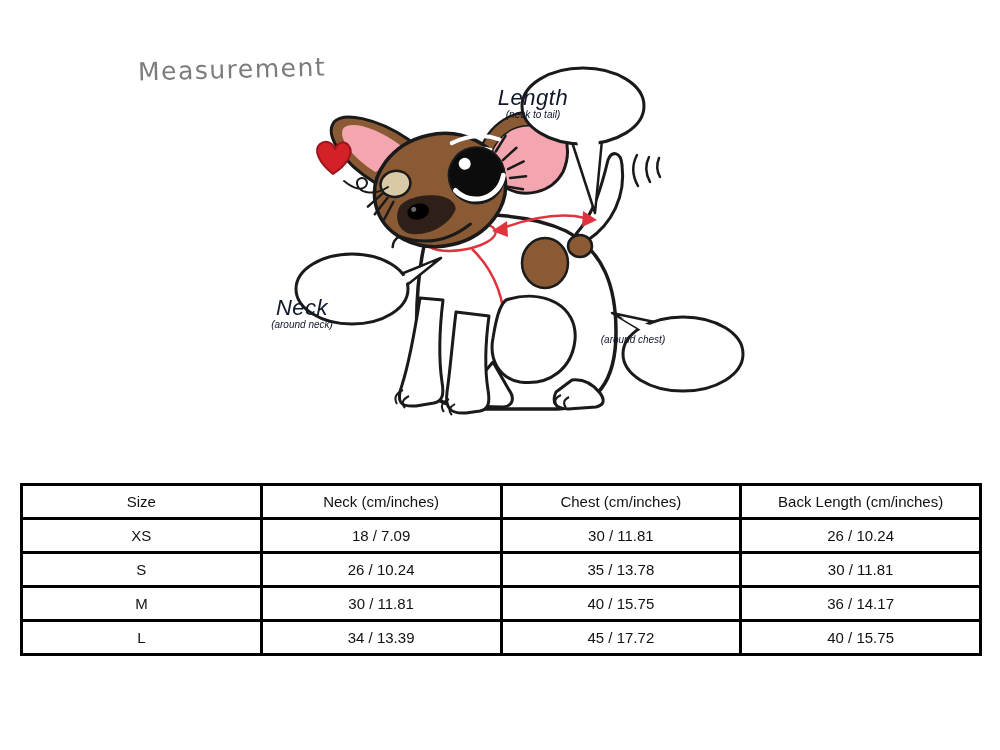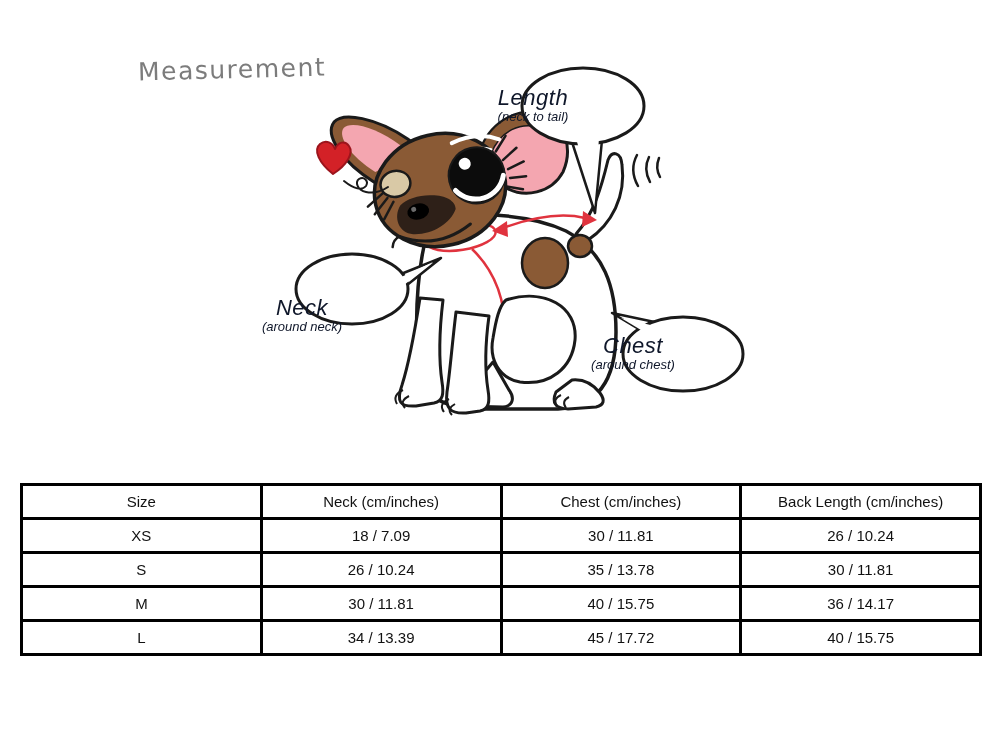--- a/index.html
+++ b/index.html
@@ -17,21 +17,21 @@
   
   .illustration{position:absolute;left:255px;top:52px;width:530px;height:435px;}
   .illustration svg{position:absolute;left:0;top:0;}
   
   .bubble-text{
     position:absolute;width:130px;text-align:center;
     font-family:"Liberation Sans",sans-serif;font-style:italic;color:#0f172a;
     line-height:1.05;pointer-events:none;
   }
   .bubble-text .big{font-size:22px;letter-spacing:0.5px;}
-  .bubble-text .small{font-size:13px;margin-top:1px;}
+  .bubble-text .small{font-size:10px;margin-top:1px;}
   #bubble-length-text{left:468px;top:86px;}
   #bubble-neck-text{left:237px;top:268px;margin-top:28px;}
   #bubble-chest-text{left:568px;top:334px;}
   
   .size-table{
     position:absolute;left:20px;top:483px;width:962px;
     border-collapse:collapse;table-layout:fixed;
     font-family:"Liberation Sans",sans-serif;font-size:15px;color:#111;border-radius:30px;
   }
   .size-table th,.size-table td{
@@ -151,21 +151,20 @@
 
   <div class="bubble-text" id="bubble-length-text">
     <div class="big">Length</div>
     <div class="small">(neck to tail)</div>
   </div>
   <div class="bubble-text" id="bubble-neck-text">
     <div class="big">Neck</div>
     <div class="small">(around neck)</div>
   </div>
   <div class="bubble-text" id="bubble-chest-text">
-    <div class="big">Chest</div>
     <div class="small">(around chest)</div>
   </div>
 
   <table class="size-table">
     <thead>
         <tr>
           <th>Size</th>
           <th>Neck (cm/inches)</th>
           <th>Chest (cm/inches)</th>
           <th>Back Length (cm/inches)</th>

